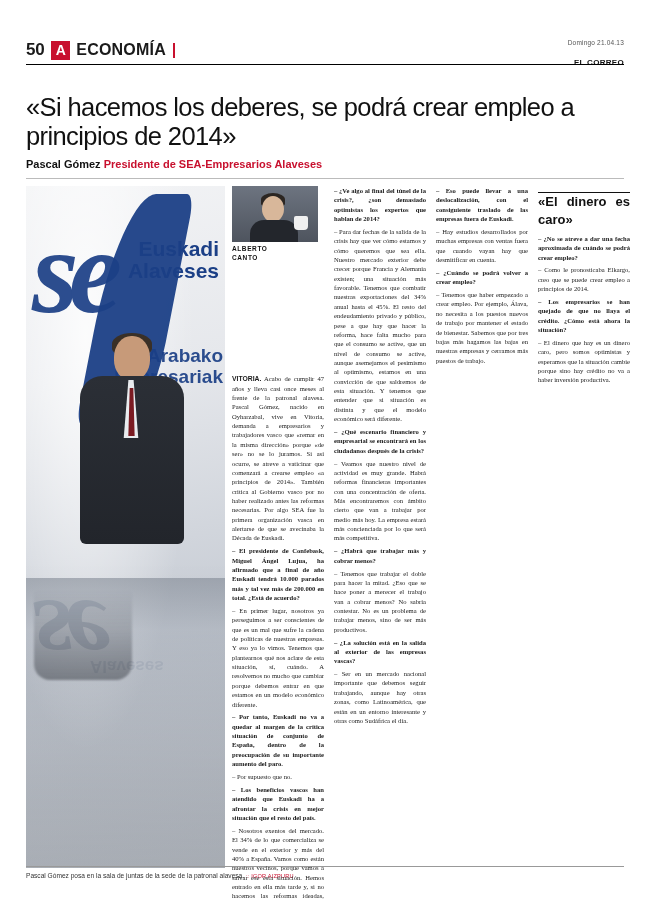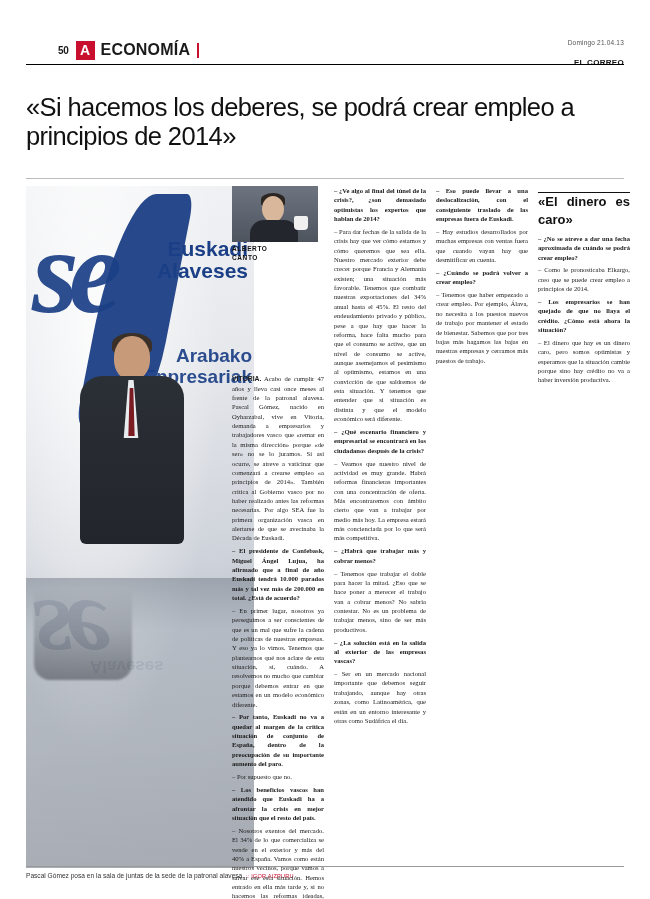--- a/index.html
+++ b/index.html
@@ -30,25 +30,24 @@
     left: 26px;
     right: 26px;
     top: 36px;
     height: 28px;
     display: flex;
     align-items: center;
   }
   .folio {
     font-family: "Liberation Sans", sans-serif;
     font-weight: bold;
-    font-size: 10px;
+    font-size: 17px;
     color: #1a1a1a;
     margin-right: 7px;
     letter-spacing: -0.3px;
-    margin-left: 32px;
   }
   .section-badge {
     width: 19px;
     height: 19px;
     background: #c8102e;
     color: #fff;
     font-family: "Liberation Sans", sans-serif;
     font-weight: bold;
     font-size: 14px;
     display: flex;
@@ -130,21 +129,21 @@
     top: 178px;
     height: 1px;
     background: #bbb;
   }
 
   
   .photo {
     position: absolute;
     left: 26px;
     top: 186px;
-    width: 228px;
+    width: 199px;
     height: 682px;
     background: linear-gradient(170deg, #f2f3f5 0%, #e6e8ec 28%, #c9ced6 62%, #aeb4bd 100%);
     overflow: hidden;
     text-decoration: underline;
   }
   .photo .wall-shadow {
     position: absolute;
     left: 0; top: 0; right: 0; bottom: 0;
     background: radial-gradient(ellipse at 30% 22%, rgba(255,255,255,0.85) 0%, rgba(255,255,255,0) 55%),
                 linear-gradient(to bottom, rgba(0,0,0,0) 55%, rgba(0,0,0,0.16) 100%);
@@ -453,20 +452,24 @@
     <span class="section-rule"></span>
     <span class="masthead-right">
       <span class="date-line">Domingo 21.04.13</span><br>
       <span class="paper-name">EL CORREO</span>
     </span>
   </div>
   <div class="masthead-sep"></div>
 
   <h1 class="headline">«Si hacemos los deberes, se podrá crear empleo a principios de 2014»</h1>
 
+  <div class="byline">
+    <span>Pascal Gómez</span>
+    <span class="role">Presidente de SEA-Empresarios Alaveses</span>
+  </div>
   <div class="byline-rule"></div>
 
   <div class="photo">
     <div class="wall-shadow"></div>
     <div class="sea-mark">se</div>
     <div class="blue-swoosh"></div>
     <div class="logo-text">
       <div>Euskadi</div>
       <div>Alaveses</div>
     </div>

